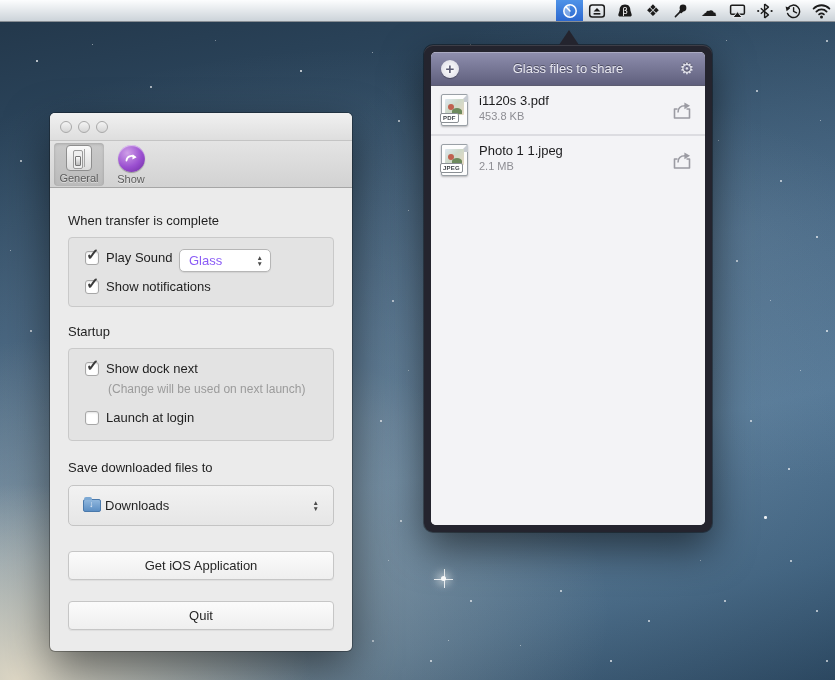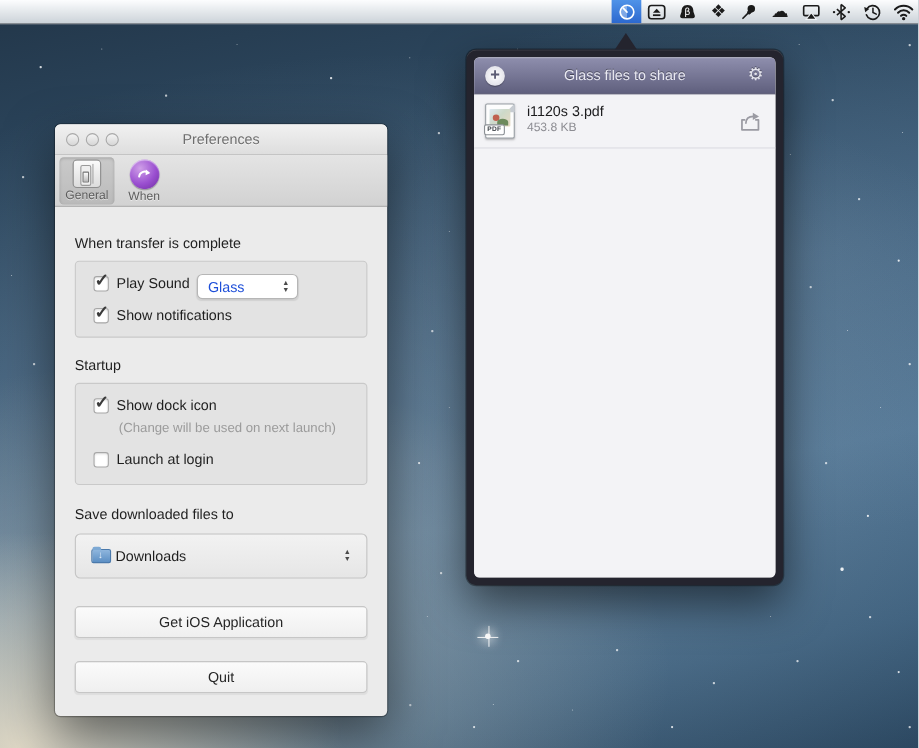--- a/index.html
+++ b/index.html
@@ -181,21 +181,21 @@
   .checkbox.checked .mark { display:block; }
   .check-label { font-size:13px; color:#1f1f1f; margin-left:7px; }
   .hint { position:absolute; left:39px; font-size:12px; color:#9b9b9b; }
 
   .popup-small {
     position:absolute; display:flex; align-items:center;
     background:#ffffff; border:1px solid #b6b6b6; border-radius:5px;
     height:23px; width:92px; padding-left:9px;
     box-shadow:0 1px 1px rgba(0,0,0,0.08);
   }
-  .popup-small .val { font-size:13px; color:#1d4ed8; flex:1; }
+  .popup-small .val { font-size:13px; color:#8b5cf6; flex:1; }
   .updown { display:flex; flex-direction:column; align-items:center; margin-right:7px; color:#4a4a4a; }
   .updown span { font-size:6.5px; line-height:5.5px; }
 
   .popup-big {
     position:absolute; left:18px; width:266px; height:41px;
     background:linear-gradient(#f2f2f2, #e6e6e6); border:1px solid #c4c4c4; border-radius:5px;
     display:flex; align-items:center; padding:0 14px;
   }
   .popup-big .val { font-size:13px; color:#1f1f1f; margin-left:4px; flex:1; }
   .folder-icon { width:18px; height:13px; position:relative;
@@ -348,49 +348,62 @@
           </div>
           <div class="file-title">i1120s 3.pdf</div>
           <div class="file-size">453.8 KB</div>
           <svg class="share-action" viewBox="0 0 22 19">
             <path d="M6.5 8 H3.5 V17 H18.5 V8 H15.5" fill="none" stroke="currentColor" stroke-width="1.6" stroke-linejoin="round"></path>
             <path d="M7 11.5 C7 6.5 10.5 4.8 14 4.8" fill="none" stroke="currentColor" stroke-width="1.6"></path>
             <polygon points="13.4,1.4 19,4.8 13.4,8.2" fill="currentColor"></polygon>
           </svg>
         </div>
 
+        <div class="file-row">
+          <div class="doc-icon">
+            <div class="doc-fold"></div>
+            <div class="doc-photo"></div>
+            <div class="doc-badge">JPEG</div>
+          </div>
+          <div class="file-title">Photo 1 1.jpeg</div>
+          <div class="file-size">2.1 MB</div>
+          <svg class="share-action" viewBox="0 0 22 19">
+            <path d="M6.5 8 H3.5 V17 H18.5 V8 H15.5" fill="none" stroke="currentColor" stroke-width="1.6" stroke-linejoin="round"></path>
+            <path d="M7 11.5 C7 6.5 10.5 4.8 14 4.8" fill="none" stroke="currentColor" stroke-width="1.6"></path>
+            <polygon points="13.4,1.4 19,4.8 13.4,8.2" fill="currentColor"></polygon>
+          </svg>
+        </div>
 
         <div class="list-empty"></div>
       </div>
     </div>
   </div>
 
   <div class="prefs">
     <div class="titlebar">
       <div class="tl-dot" style="left:10px"></div>
       <div class="tl-dot" style="left:28px"></div>
       <div class="tl-dot" style="left:46px"></div>
-      <div class="win-title">Preferences</div>
     </div>
 
     <div class="toolbar">
       <div class="tb-item selected">
         <div class="switch-icon">
           <div class="switch-line"></div>
         </div>
         <div class="tb-label">General</div>
       </div>
       <div class="tb-item">
         <div class="about-icon">
           <svg width="16" height="16" viewBox="0 0 16 16">
             <path d="M3.5 9.5 a5 5 0 0 1 8 -3.5" fill="none" stroke="#fff" stroke-width="1.8" stroke-linecap="round"></path>
             <polygon points="9.6,3.2 13.6,6.2 9.4,8.4" fill="#fff"></polygon>
           </svg>
         </div>
-        <div class="tb-label">When</div>
+        <div class="tb-label">Show</div>
       </div>
     </div>
 
     <div class="content">
 
       <div class="sec-heading" style="top:25px">When transfer is complete</div>
 
       <div class="groupbox" style="top:49px; height:70px">
         <div class="checkrow" style="top:12px">
           <span class="checkbox checked">
@@ -413,21 +426,21 @@
         </div>
       </div>
 
       <div class="sec-heading" style="top:136px">Startup</div>
 
       <div class="groupbox" style="top:160px; height:93px">
         <div class="checkrow" style="top:12px">
           <span class="checkbox checked">
             <span class="mark">✓</span>
           </span>
-          <span class="check-label">Show dock icon</span>
+          <span class="check-label">Show dock next</span>
         </div>
         <div class="hint" style="top:33px">(Change will be used on next launch)</div>
         <div class="checkrow" style="top:61px">
           <span class="checkbox">
             
           </span>
           <span class="check-label">Launch at login</span>
         </div>
       </div>
 

